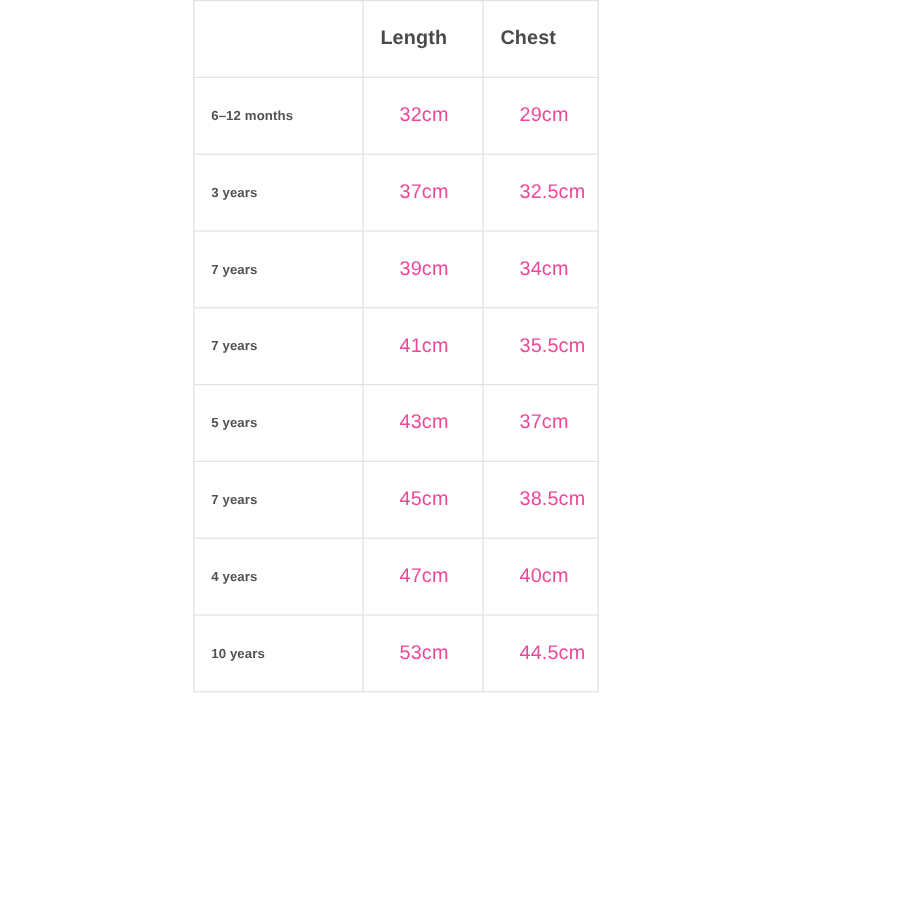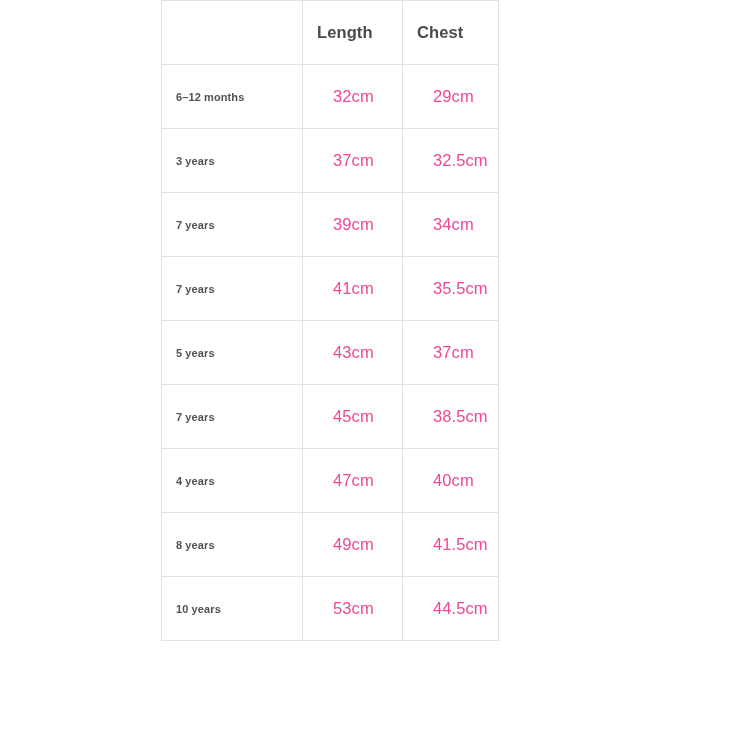--- a/index.html
+++ b/index.html
@@ -129,25 +129,20 @@
           <th class="row-label">7 years</th>
           <td class="value">45cm</td>
           <td class="value">38.5cm</td>
         </tr>
         <tr>
           <th class="row-label">4 years</th>
           <td class="value">47cm</td>
           <td class="value">40cm</td>
         </tr>
         <tr>
-          <th class="row-label">8 years</th>
-          <td class="value">49cm</td>
-          <td class="value">41.5cm</td>
-        </tr>
-        <tr>
           <th class="row-label">10 years</th>
           <td class="value">53cm</td>
           <td class="value">44.5cm</td>
         </tr>
       </tbody>
     </table>
   </div>
 
 </div>
 

